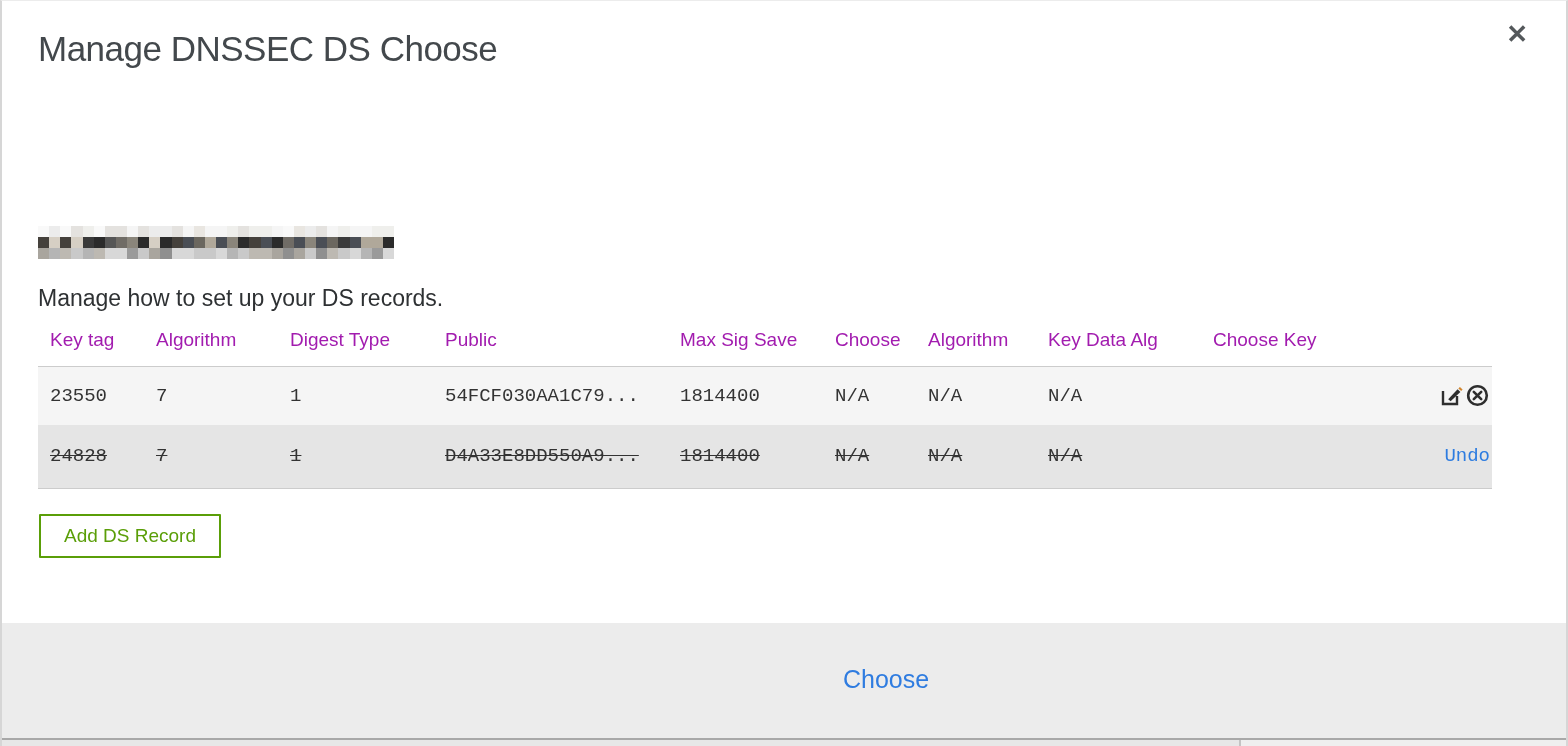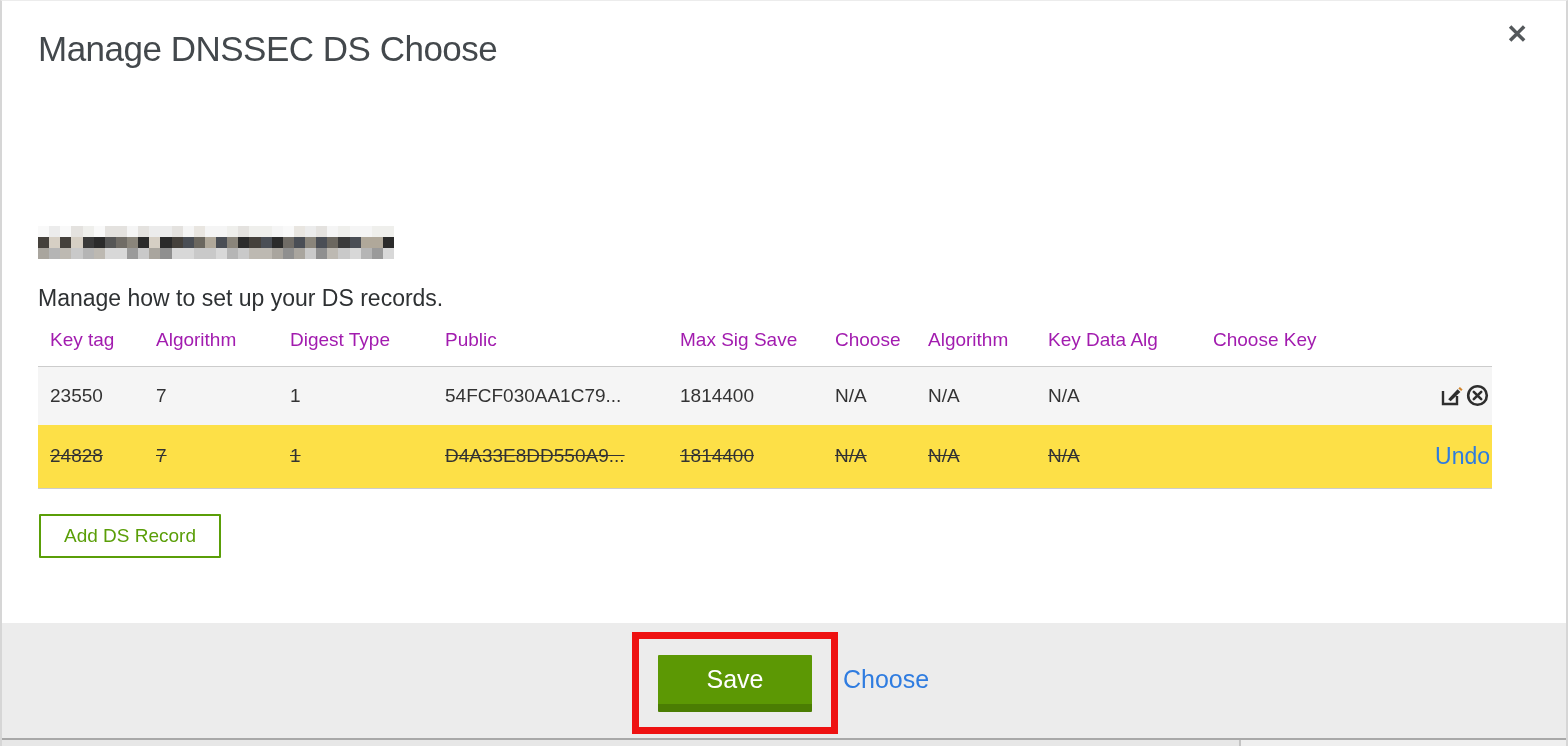--- a/index.html
+++ b/index.html
@@ -48,30 +48,30 @@
   th {
     text-align: left; font-weight: 400; font-size: 19px; color: #a21caf;
     padding: 0 0 15px 0; vertical-align: bottom; white-space: nowrap;
   }
   th:first-child { padding-left: 12px; }
   tbody tr.row-normal {
     background: #f5f5f5; height: 58px;
     border-top: 1px solid #cccccc;
   }
   tbody tr.row-deleted {
-    background: #fde047; height: 64px;
+    background: #e5e5e5; height: 64px;
     border-bottom: 1px solid #cccccc;
   }
-  td { font-size: 19px; color: #333; white-space: nowrap; overflow: hidden; }
+  td { font-size: 19px; color: #333; white-space: nowrap; overflow: hidden; font-family: Liberation Mono, monospace; }
   td:first-child { padding-left: 12px; }
   tr.row-deleted td span.cellval { text-decoration: line-through; }
   td.actions { text-align: right; padding-right: 2px; }
   .icon-pair { display: inline-flex; align-items: center; gap: 1px; vertical-align: middle; }
   .icon-pair svg { display: block; cursor: pointer; }
-  .undo-link { color: #2d7ce0; font-size: 23px; cursor: pointer; text-decoration: none; }
+  .undo-link { color: #2d7ce0; font-size: 19px; cursor: pointer; text-decoration: none; }
 
   
   .add-btn {
     position: absolute; left: 37px; top: 513px;
     border: 2px solid #5a9e08; background: #ffffff; color: #5a9e08;
     font-size: 19px; font-family: "Liberation Sans", sans-serif;
     padding: 9px 23px; cursor: pointer; border-radius: 1px;
   }
 
   
@@ -285,22 +285,19 @@
           <a class="undo-link">Undo</a>
         </td>
       </tr>
     </tbody>
   </table>
 </div>
 
 <button class="add-btn">Add DS Record</button>
 
 <div class="footer">
-  <div class="annotation-box">
-    <button class="save-btn">Save</button>
-  </div>
   <a class="cancel-link">Choose</a>
 </div>
 
 <div class="bottom-strip">
   <span class="right-part"></span>
   <span class="v-divider"></span>
 </div>
 
 </body></html>

